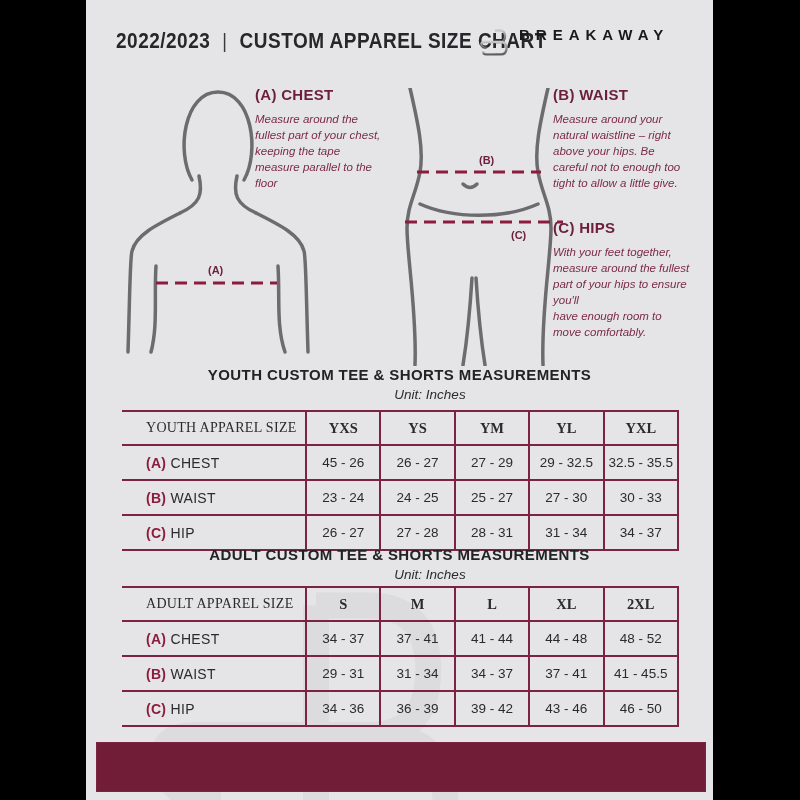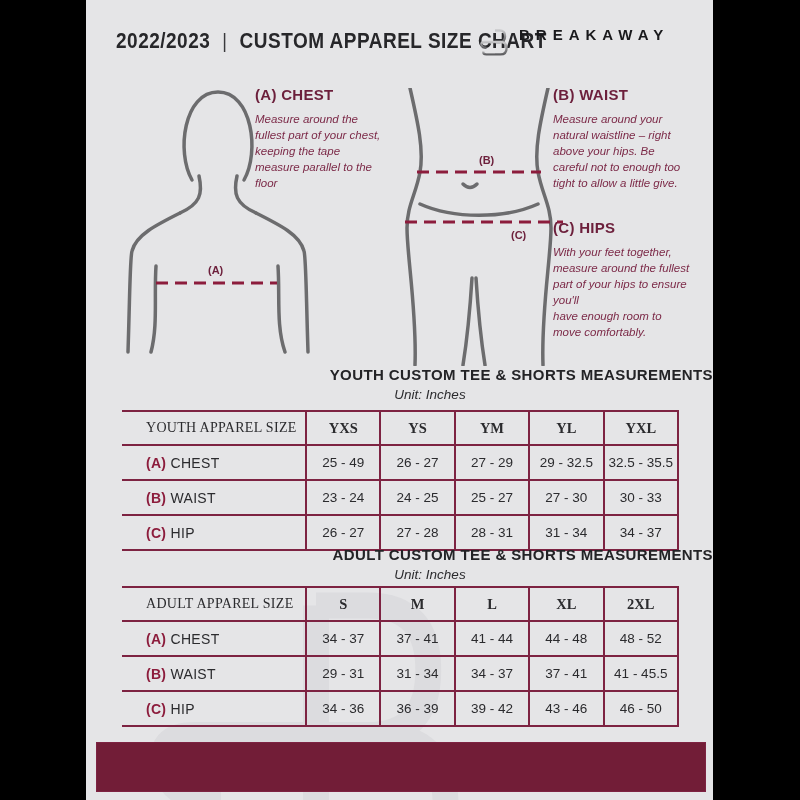--- a/index.html
+++ b/index.html
@@ -29,21 +29,21 @@
   .fig{position:absolute;}
   .fig-upper{left:24px;top:84px;}
   .fig-lower{left:307px;top:88px;}
   .fig path, .fig ellipse{fill:none;stroke:#6c6c6e;stroke-width:3.5;
         stroke-linecap:round;}
   .fig .dash{stroke:#8c1c3c;stroke-width:3;stroke-dasharray:12 7;
         stroke-linecap:butt;}
   .fig text{font-family:"Liberation Sans",sans-serif;font-size:11px;
         font-weight:bold;fill:#6c1f3b;}
   
-  .sec-title{position:absolute;width:627px;text-align:right;
+  .sec-title{position:absolute;width:627px;text-align:center;
         font-size:15px;font-weight:bold;color:#232326;letter-spacing:.4px;}
   .sec-unit{position:absolute;width:688px;text-align:center;
         font-size:13.5px;font-style:italic;color:#2c2c2f;}
   .sz-table{position:absolute;left:36px;width:556px;border-collapse:collapse;
         table-layout:fixed;}
   .sz-table col.c0{width:184px;}
   .sz-table col.cn{width:74.4px;}
   .sz-table tr{border-top:2px solid #7d2342;}
   .sz-table tr.last{border-bottom:2px solid #7d2342;}
   .sz-table th,.sz-table td{border-left:2px solid #7d2342;
@@ -160,21 +160,21 @@
           <tr>
         <th class="lbl">YOUTH APPAREL SIZE</th>
         <th>YXS</th>
         <th>YS</th>
         <th>YM</th>
         <th>YL</th>
         <th>YXL</th>
       </tr>
       <tr>
         <td class="lbl"><span class="row-pre">(A)</span><span> CHEST</span></td>
-        <td>25 - 49</td>
+        <td>45 - 26</td>
         <td>26 - 27</td>
         <td>27 - 29</td>
         <td>29 - 32.5</td>
         <td>32.5 - 35.5</td>
       </tr>
       <tr>
         <td class="lbl"><span class="row-pre">(B)</span><span> WAIST</span></td>
         <td>23 - 24</td>
         <td>24 - 25</td>
         <td>25 - 27</td>

